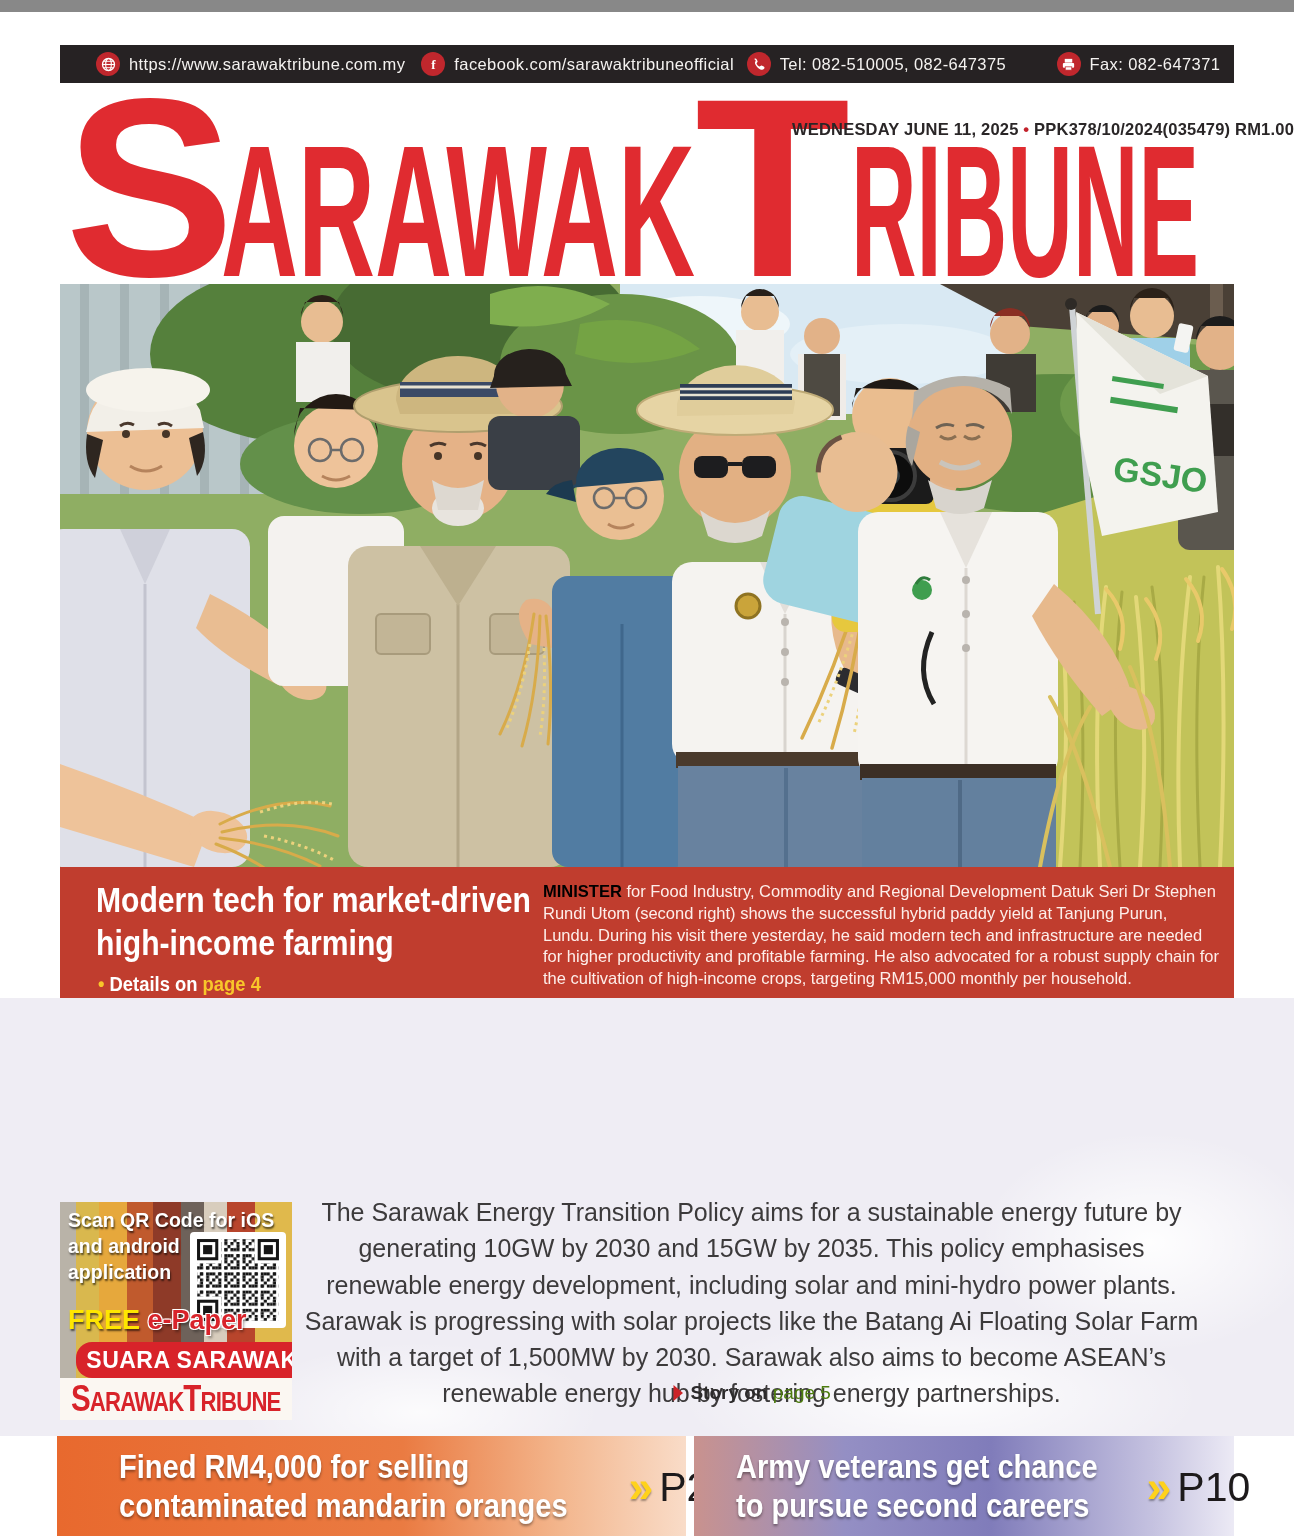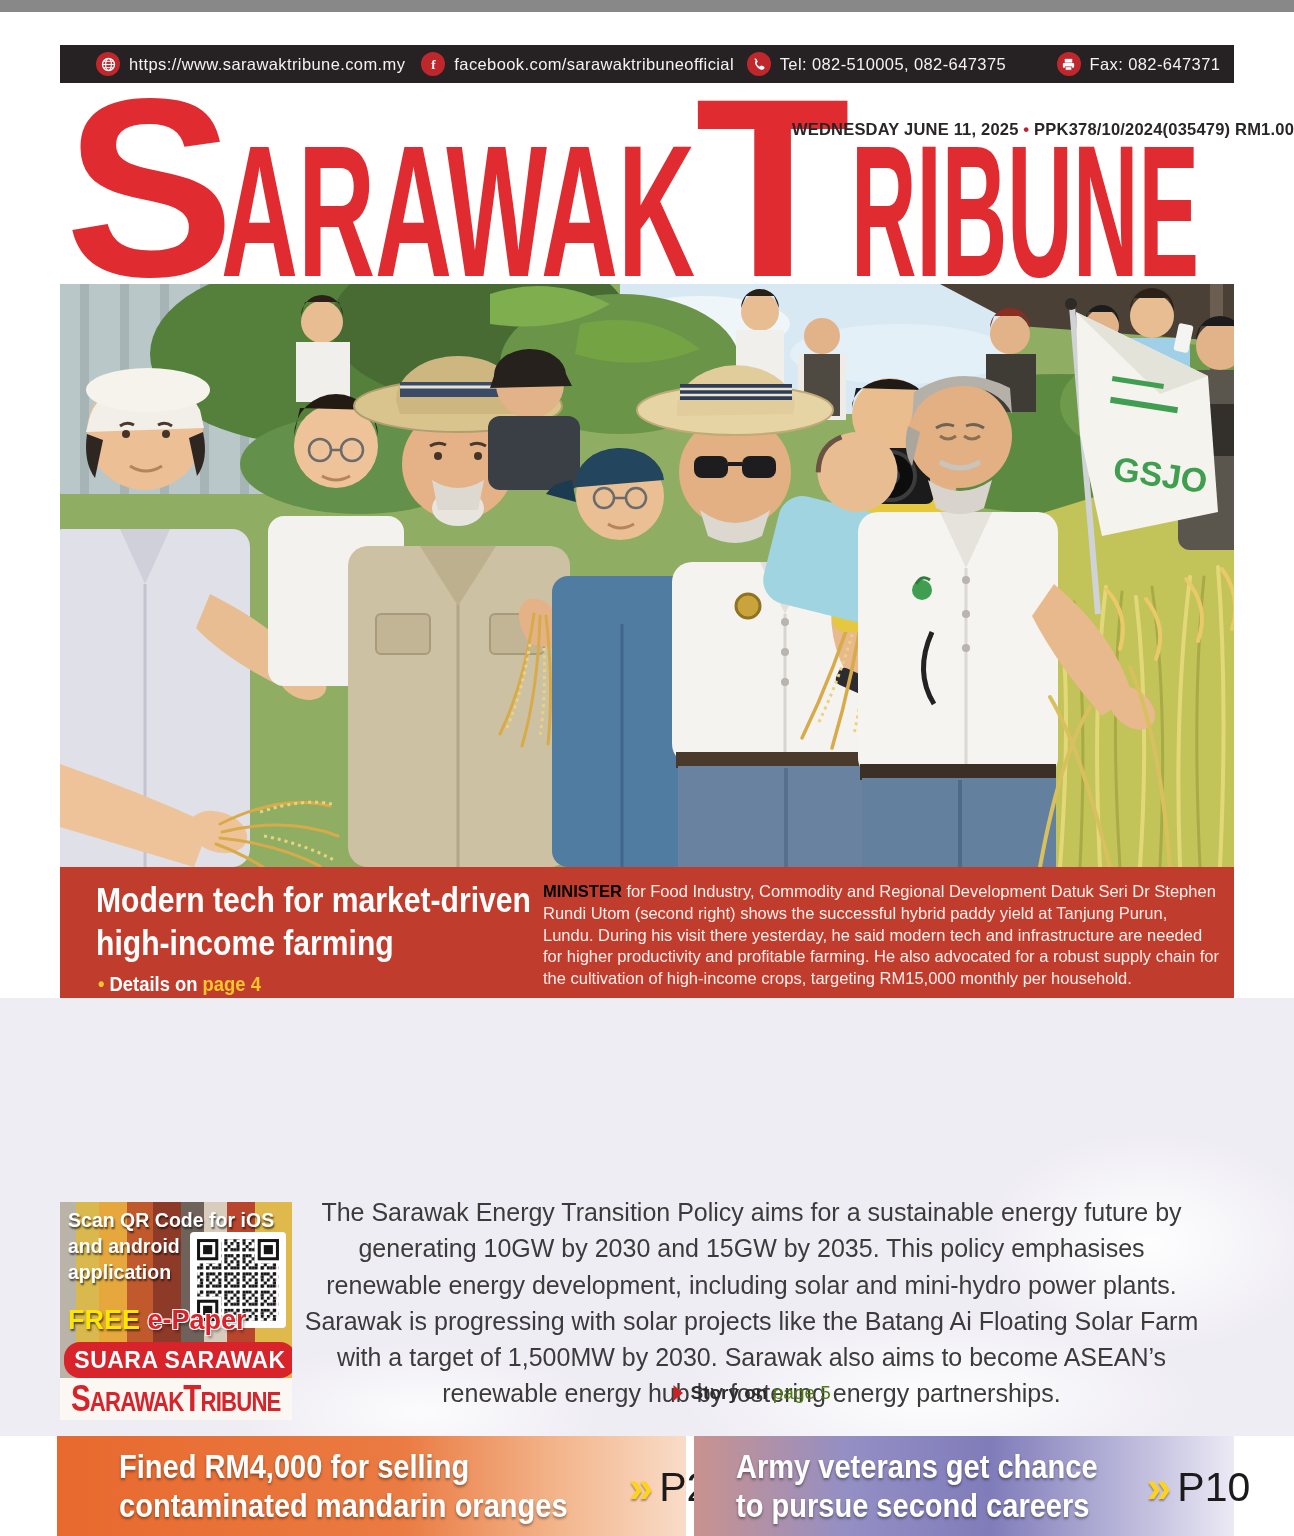--- a/index.html
+++ b/index.html
@@ -47,21 +47,21 @@
   
   .promo{left:60px;top:1190px;width:232px;height:218px;overflow:hidden;
     background:linear-gradient(90deg,#b9b3a8 0 7%,#d9b84e 7% 17%,#e6a83c 17% 29%,#c05a2d 29% 40%,
       #8e3a28 40% 52%,#6e625a 52% 62%,#d8cdbd 62% 72%,#b8452c 72% 84%,#e0b94c 84% 100%);}
   .promo .line{left:8px;color:#fff;font-weight:bold;font-size:21px;white-space:nowrap;
                text-shadow:1px 2px 2px rgba(0,0,0,.65);transform:scaleX(.93);transform-origin:left top;}
   .qrbox{right:6px;top:30px;width:96px;height:96px;background:#fff;border-radius:4px;padding:4px;box-sizing:border-box;}
   .freerow{left:8px;top:103px;font-size:27px;font-weight:bold;white-space:nowrap;}
   .free{color:#ffe600;text-shadow:1px 2px 2px rgba(0,0,0,.6);}
   .epaper{color:#d8232a;text-shadow:-1px -1px 0 #fff,1px -1px 0 #fff,-1px 1px 0 #fff,1px 1px 0 #fff,2px 3px 3px rgba(0,0,0,.4);}
-  .suara{left:4px;top:140px;width:232px;height:36px;background:#d8232a;color:#fff;font-weight:bold;
+  .suara{left:16px;top:140px;width:232px;height:36px;background:#d8232a;color:#fff;font-weight:bold;
          font-size:23px;display:flex;align-items:center;justify-content:center;letter-spacing:.5px;border-radius:16px;}
   .brandbar{left:0;top:176px;width:232px;height:42px;background:#fbf7f2;display:flex;align-items:center;justify-content:center;}
   .minibrand{color:#d8232a;font-weight:bold;font-size:27px;white-space:nowrap;transform:scaleX(.82);letter-spacing:-1px;}
   .minibrand .big{font-size:36px;}
 
   
   .banner{top:1424px;height:102px;display:flex;align-items:center;color:#fff;}
   .bleft{left:57px;width:629px;background:linear-gradient(90deg,#e8692e 0%,#ea7b42 55%,#f3b68d 80%,#f9dcc8 100%);}
   .bright{left:694px;width:540px;background:linear-gradient(90deg,#c9928e 0%,#948fc4 28%,#807cba 55%,#c5c2e0 85%,#eceaf5 100%);}
   .btext{font-size:33px;font-weight:bold;line-height:1.18;white-space:nowrap;

